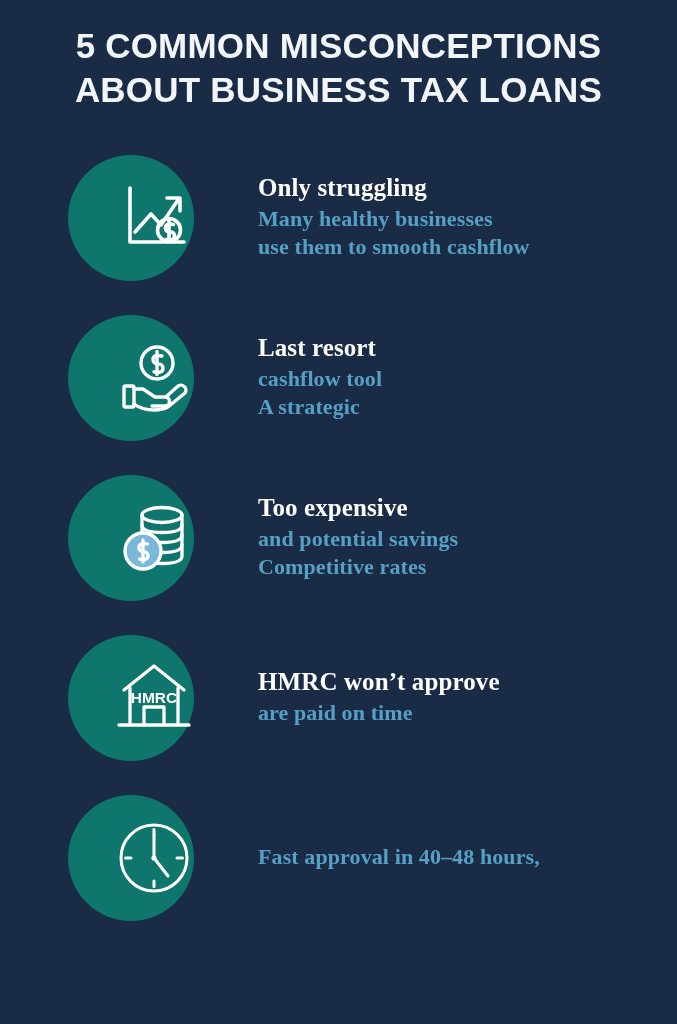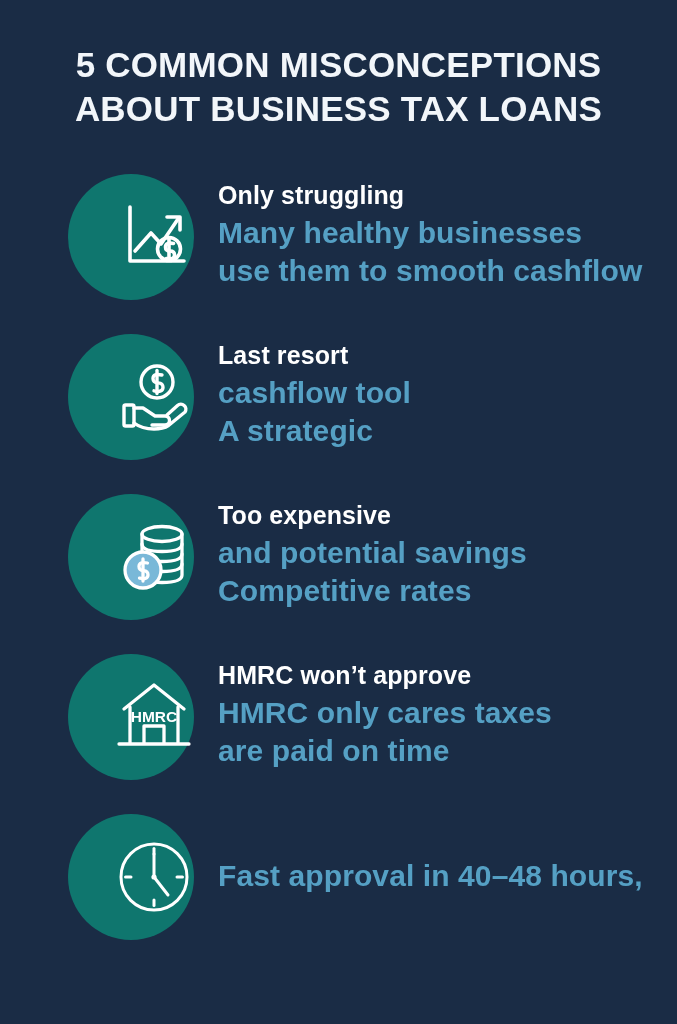--- a/index.html
+++ b/index.html
@@ -6,21 +6,21 @@
   html, body {
     width:677px; height:1024px;
     background:#16263d;
     font-family:"Liberation Sans", sans-serif;
     overflow:hidden;
   }
   .poster {
     position:relative;
     width:677px; height:1024px;
     background:#1a2c45;
-    padding-top:43px;
+    padding-top:24px;
   }
 
   
   .title-block {
     text-align:center;
     padding:0 28px;
     margin-bottom:26px;
   }
   .title-line {
     display:block;
@@ -46,34 +46,35 @@
     flex:0 0 auto;
     width:126px; height:126px;
     border-radius:50%;
     background:#0f766e;
     display:flex;
     align-items:center;
     justify-content:flex-end;
   }
   .badge svg { display:block; }
   .texts {
-    margin-left:24px;
+    margin-left:64px;
     padding-bottom:2px;
+    font-family:Liberation Serif, serif;
   }
   .heading {
     color:#ffffff;
     font-weight:bold;
     font-size:25px;
     line-height:1.26;
     letter-spacing:0.1px;
   }
   .sub {
     color:#55a0c4;
     font-weight:bold;
-    font-size:30px;
+    font-size:22px;
     line-height:1.28;
     letter-spacing:0.1px;
     margin-top:2px;
   }
   .sub-line, .heading-line { display:block; white-space:nowrap; }
 </style>
 </head>
 <body>
 
 <div class="poster">
@@ -170,21 +171,20 @@
             <path d="M30 64 V47 h20 v17"></path>
             <text x="40" y="43" text-anchor="middle" fill="#ffffff" stroke="none" font-family="Liberation Sans, sans-serif" font-size="15.5" font-weight="bold">HMRC</text>
           </svg>
         </span>
       </div>
       <div class="texts">
         <div class="heading">
           <span class="heading-line">HMRC won’t approve</span>
         </div>
         <div class="sub">
-          <span class="sub-line">HMRC only cares taxes</span>
           <span class="sub-line">are paid on time</span>
         </div>
       </div>
     </div>
 
     <div class="row">
       <div class="badge">
         <span>
           <svg width="80" height="80" viewBox="0 0 80 80" fill="none" stroke="#ffffff" stroke-width="3" stroke-linecap="round" stroke-linejoin="round">
             <circle cx="40" cy="40" r="33"></circle>

